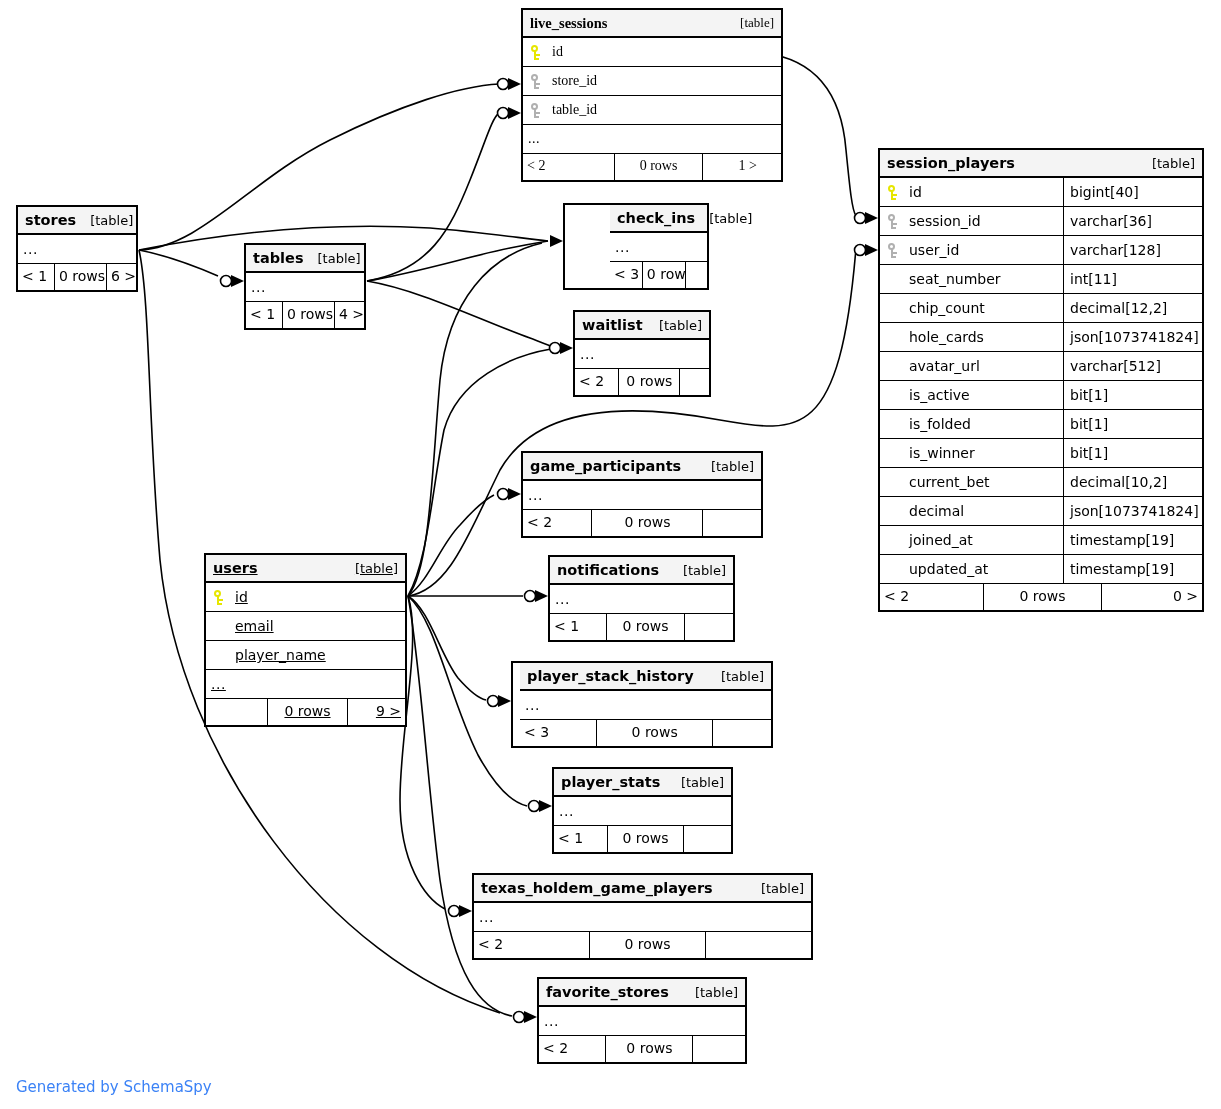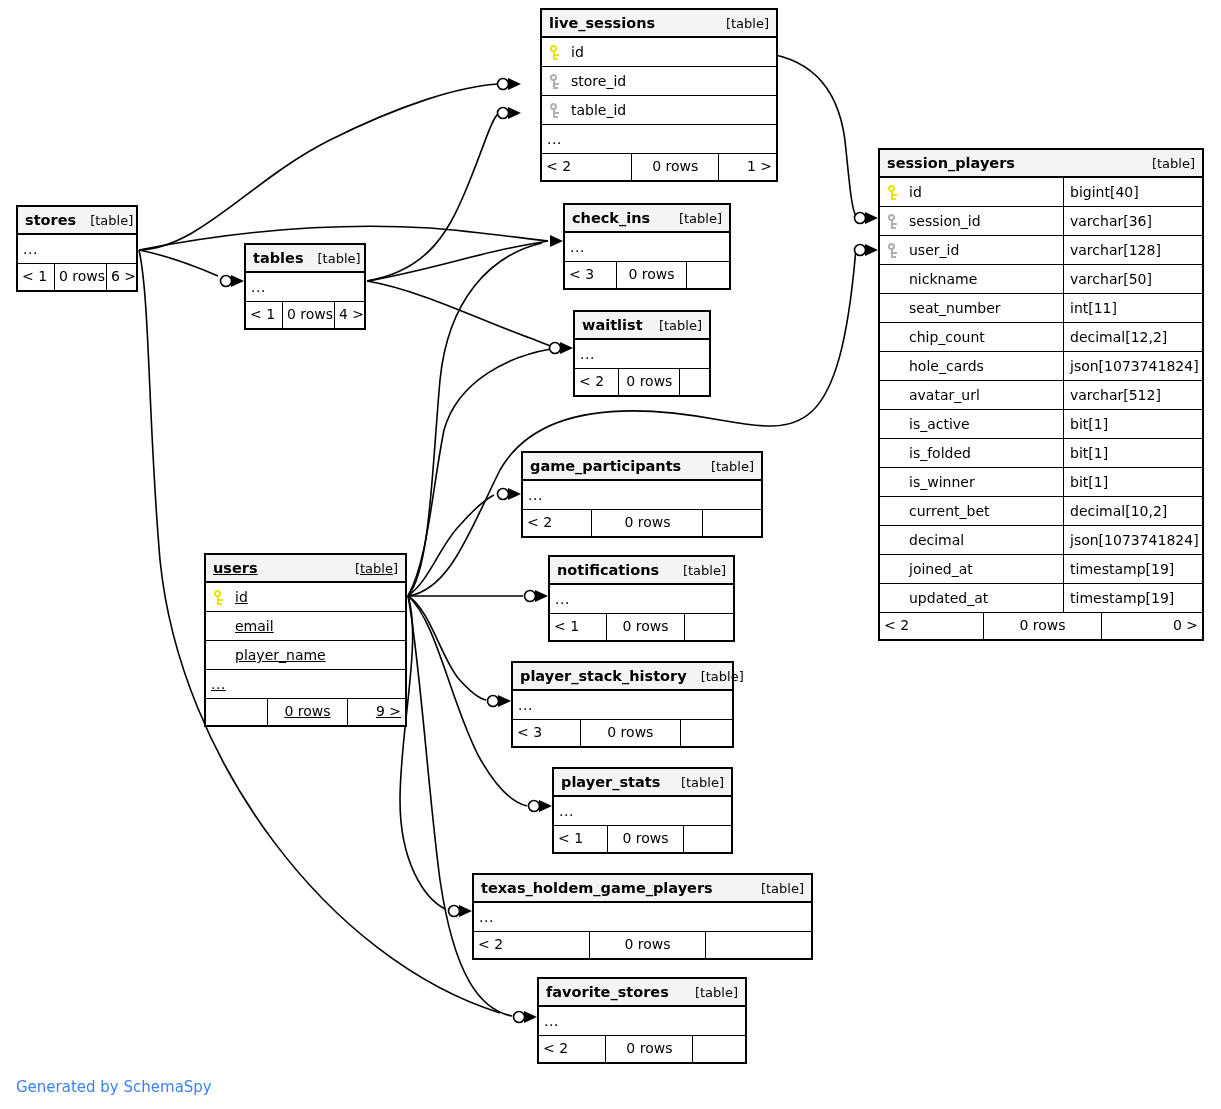--- a/index.html
+++ b/index.html
@@ -218,21 +218,21 @@
       <circle cx="860" cy="250" r="5.5"></circle>
       <circle cx="503" cy="494" r="5.5"></circle>
       <circle cx="530" cy="596" r="5.5"></circle>
       <circle cx="493" cy="701" r="5.5"></circle>
       <circle cx="534" cy="806" r="5.5"></circle>
       <circle cx="454" cy="911" r="5.5"></circle>
       <circle cx="519" cy="1017" r="5.5"></circle>
     </g>
   </svg>
 
-  <div class="tbl" style="left:540px;top:8px;width:238px;">
+  <div class="tbl" style="left:521px;top:8px;width:262px;font-family:Liberation Serif, serif;">
     <div class="hdr">
       <span class="tname">live_sessions</span>
       <span class="ttag">[table]</span>
     </div>
     <div class="rows">
       <div class="row">
         <span class="keyslot"><span class="keyicon key-pk"><i class="kring"></i><i class="kstem"></i><i class="kbit1"></i><i class="kbit2"></i></span></span>
         <span class="cname">id</span>
       </div>
       <div class="row">
@@ -268,25 +268,20 @@
         <span class="cname">session_id</span>
         <span class="ctype">varchar[36]</span>
       </div>
       <div class="row">
         <span class="keyslot"><span class="keyicon key-fk"><i class="kring"></i><i class="kstem"></i><i class="kbit1"></i><i class="kbit2"></i></span></span>
         <span class="cname">user_id</span>
         <span class="ctype">varchar[128]</span>
       </div>
       <div class="row">
         <span class="keyslot"></span>
-        <span class="cname">nickname</span>
-        <span class="ctype">varchar[50]</span>
-      </div>
-      <div class="row">
-        <span class="keyslot"></span>
         <span class="cname">seat_number</span>
         <span class="ctype">int[11]</span>
       </div>
       <div class="row">
         <span class="keyslot"></span>
         <span class="cname">chip_count</span>
         <span class="ctype">decimal[12,2]</span>
       </div>
       <div class="row">
         <span class="keyslot"></span>
@@ -364,21 +359,21 @@
     <div class="rows">
       <div class="row ellip">...</div>
     </div>
     <div class="foot">
       <div class="f-left" style="width:37px">&lt; 1</div>
       <div class="f-mid" style="width:52px">0 rows</div>
       <div class="f-right" style="width:29px">4 &gt;</div>
     </div>
   </div>
 
-  <div class="tbl" style="left:563px;top:203px;width:168px;">
+  <div class="tbl" style="left:563px;top:203px;width:146px;padding-left:45px;">
     <div class="hdr">
       <span class="tname">check_ins</span>
       <span class="ttag">[table]</span>
     </div>
     <div class="rows">
       <div class="row ellip">...</div>
     </div>
     <div class="foot">
       <div class="f-left" style="width:52px">&lt; 3</div>
       <div class="f-mid" style="width:70px">0 rows</div>
@@ -451,21 +446,21 @@
       </div>
       <div class="row ellip">...</div>
     </div>
     <div class="foot">
       <div class="f-left" style="width:62px"></div>
       <div class="f-mid" style="width:80px">0 rows</div>
       <div class="f-right" style="width:57px">9 &gt;</div>
     </div>
   </div>
 
-  <div class="tbl" style="left:511px;top:661px;width:223px;">
+  <div class="tbl" style="left:511px;top:661px;width:262px;padding-left:7px;">
     <div class="hdr">
       <span class="tname">player_stack_history</span>
       <span class="ttag">[table]</span>
     </div>
     <div class="rows">
       <div class="row ellip">...</div>
     </div>
     <div class="foot">
       <div class="f-left" style="width:80px">&lt; 3</div>
       <div class="f-mid" style="width:120px">0 rows</div>

